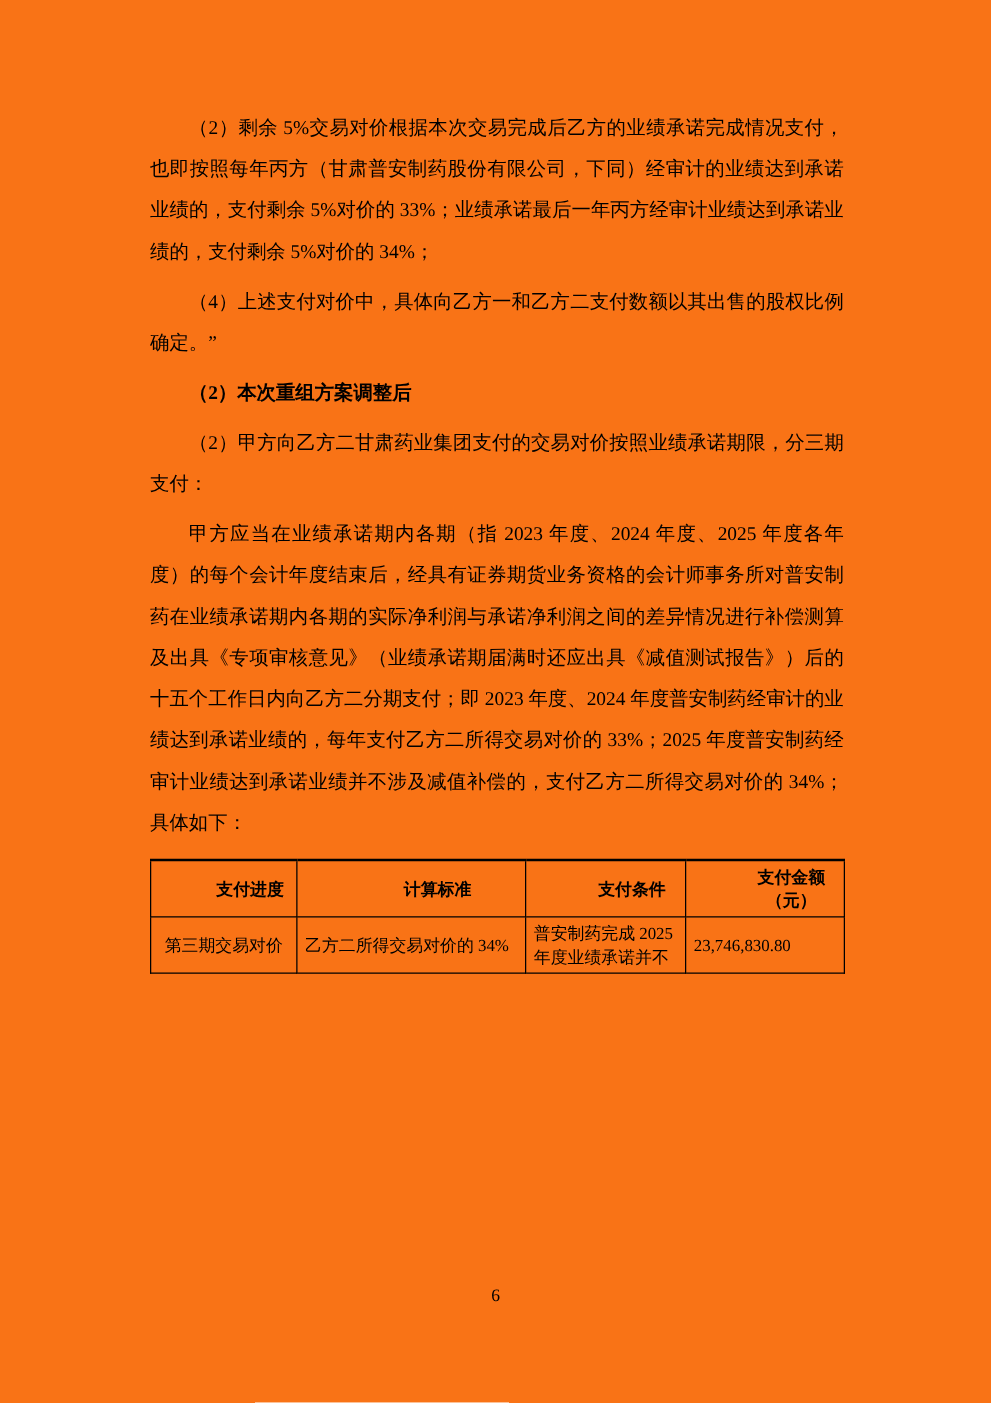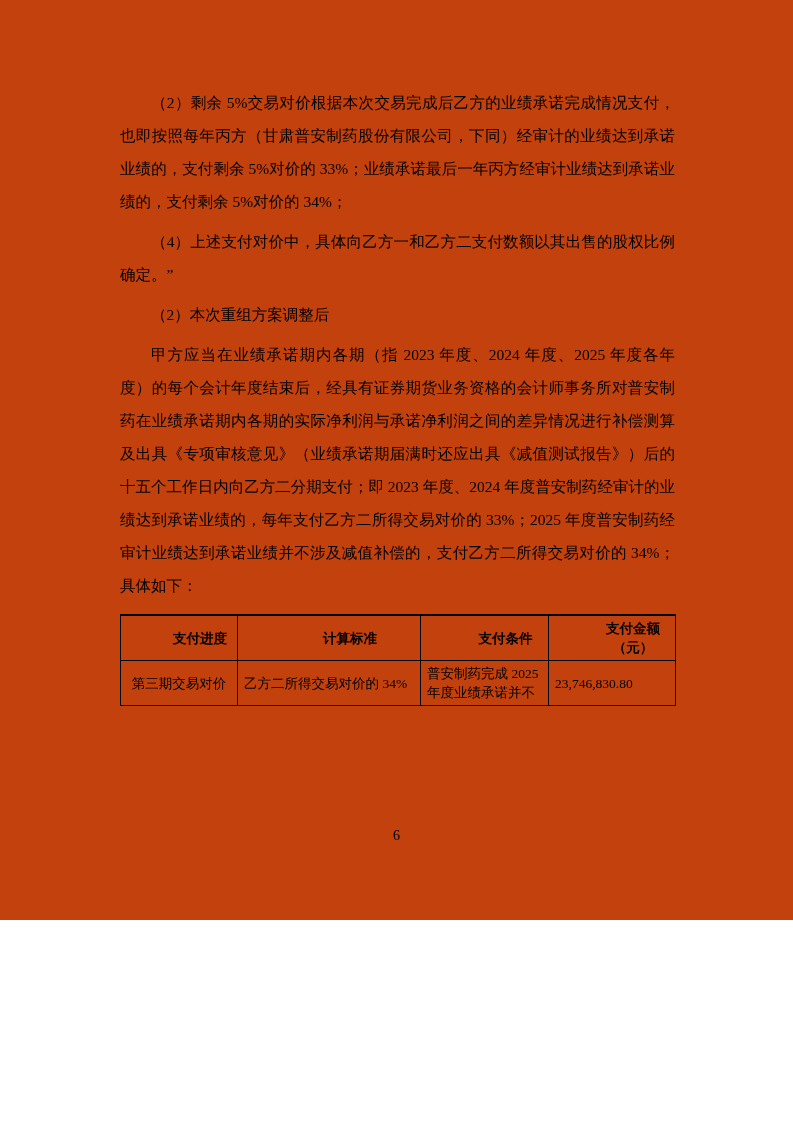--- a/index.html
+++ b/index.html
@@ -1,22 +1,22 @@
 <!DOCTYPE html>
 <html><head>
 <meta charset="utf-8">
 <style>
   * { margin: 0; padding: 0; box-sizing: border-box; }
   html, body { background: #ffffff; }
   .page {
     position: relative;
     width: 793px;
-    height: 920px;
+    height: 1122px;
     margin: 0 auto;
-    background: #c2410c;
+    background: #f97316;
     color: #000000;
     font-family: "Liberation Serif", "DejaVu Serif", serif;
     overflow: hidden;
   }
   .content {
     position: absolute;
     top: 86px;
     left: 120px;
     width: 555px;
   }
@@ -24,21 +24,21 @@
     font-size: 15.5px;
     line-height: 33px;
     text-align: justify;
     text-indent: 2em;
     margin-bottom: 7px;
     word-break: break-all;
   }
   .heading {
     font-size: 15.5px;
     line-height: 33px;
-    font-weight: normal;
+    font-weight: bold;
     text-indent: 2em;
     margin-bottom: 7px;
   }
   .underline { text-decoration: underline; }
   table.payment {
     border-collapse: collapse;
     width: 100%;
     margin-top: 12px;
     font-size: 13.5px;
     table-layout: fixed;
@@ -84,20 +84,21 @@
   <div class="content">
 
     <p class="para">（2）剩余 5%交易对价根据本次交易完成后乙方的业绩承诺完成情况支付，也即按照每年丙方（甘肃普安制药股份有限公司，下同）经审计的业绩达到承诺业绩的，支付剩余 5%对价的 33%；业绩承诺最后一年丙方经审计业绩达到承诺业绩的，支付剩余 5%对价的 34%；</p>
 
     <p class="para">（4）上述支付对价中，具体向乙方一和乙方二支付数额以其出售的股权比例确定。”</p>
 
     <h3 class="heading">（2）本次重组方案调整后</h3>
 
 
 
+    <p class="para">（2）甲方向乙方二甘肃药业集团支付的交易对价按照业绩承诺期限，分三期支付：</p>
 
     <p class="para">甲方应当在业绩承诺期内各期（指 2023 年度、2024 年度、2025 年度各年度）的每个会计年度结束后，经具有证券期货业务资格的会计师事务所对普安制药在业绩承诺期内各期的实际净利润与承诺净利润之间的差异情况进行补偿测算及出具《专项审核意见》（业绩承诺期届满时还应出具《减值测试报告》）后的十五个工作日内向乙方二分期支付；即 2023 年度、2024 年度普安制药经审计的业绩达到承诺业绩的，每年支付乙方二所得交易对价的 33%；2025 年度普安制药经审计业绩达到承诺业绩并不涉及减值补偿的，支付乙方二所得交易对价的 34%；具体如下：</p>
 
     <table class="payment">
       <colgroup>
         <col class="c1">
           <col class="c2">
           <col class="c3">
           <col class="c4">
       </colgroup>

